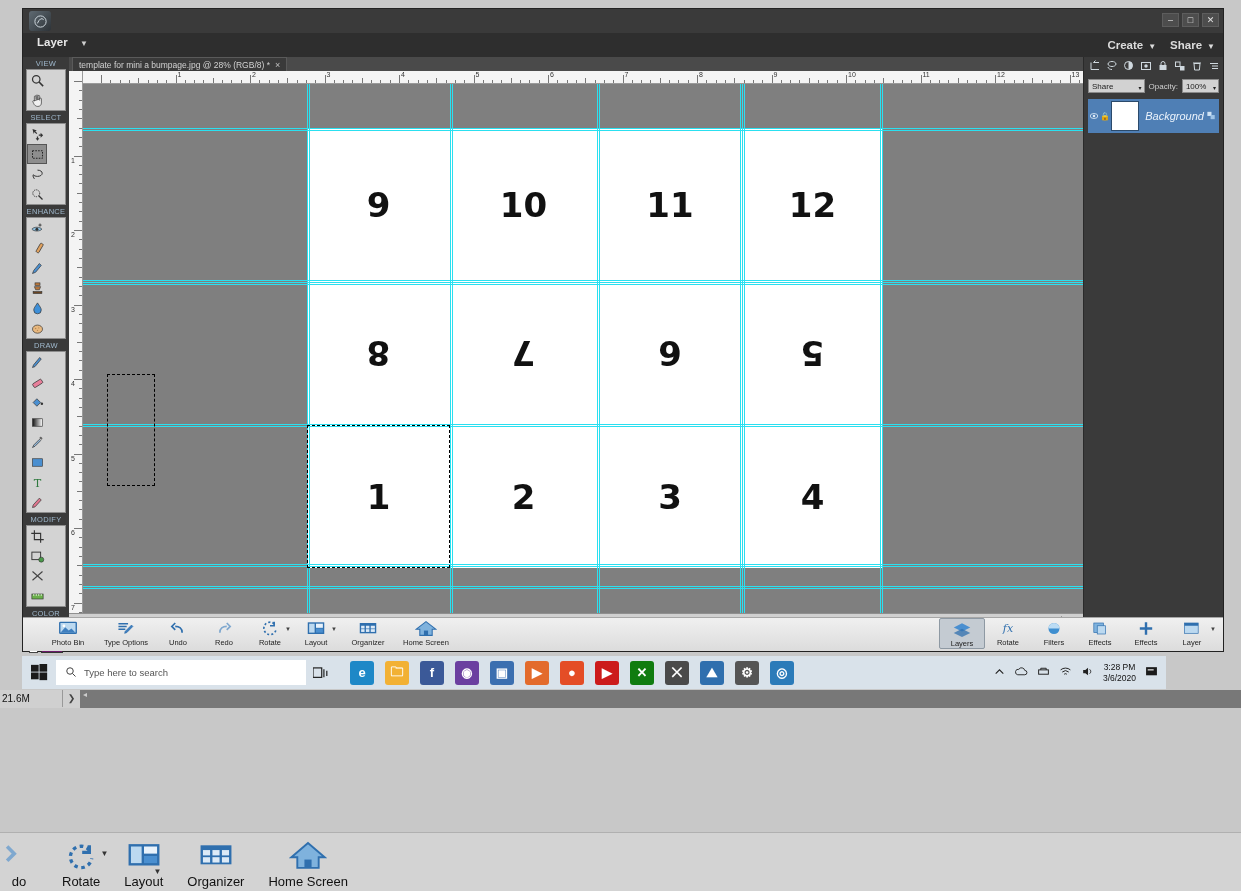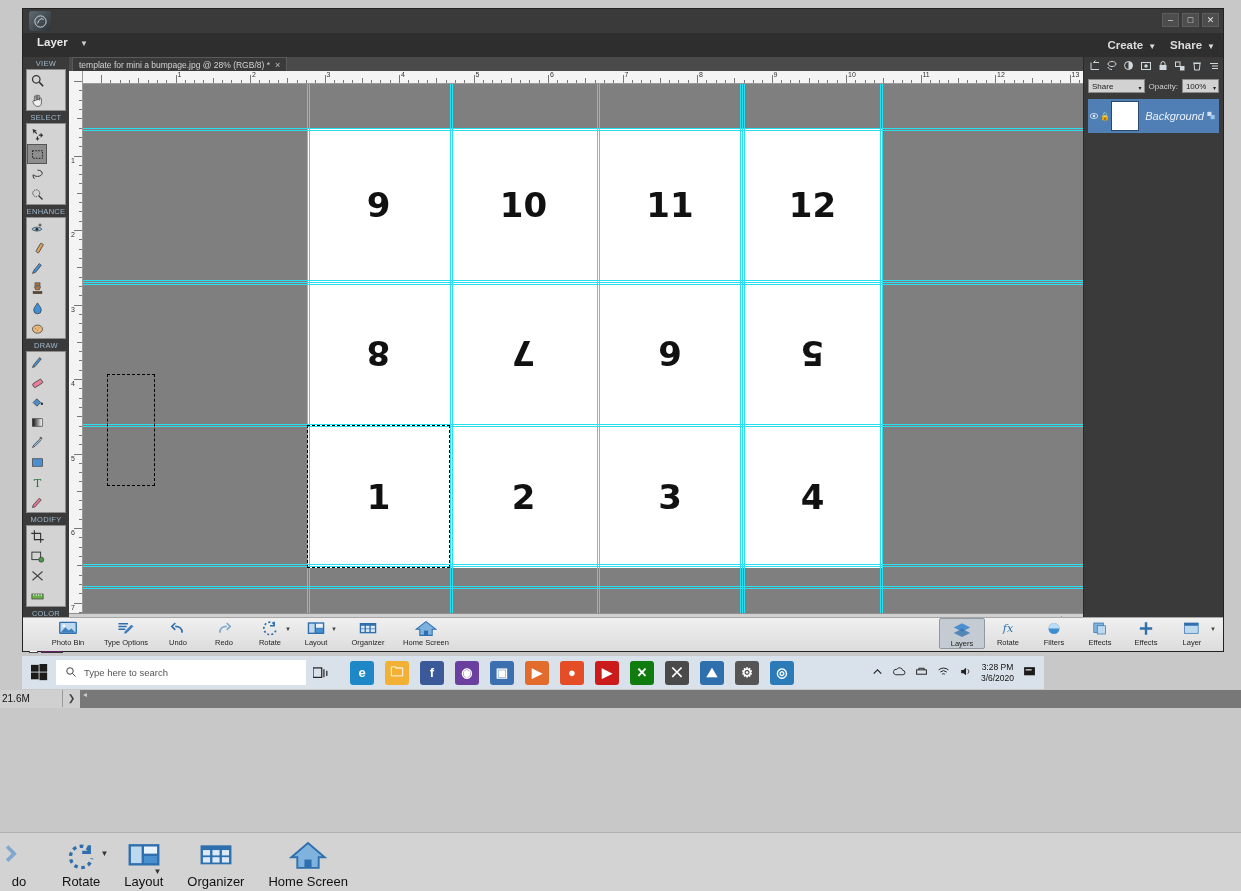--- a/index.html
+++ b/index.html
@@ -129,21 +129,21 @@
             padding-top: 1px; position: relative; }
   .abitem svg { width: 22px; height: 19px; }
   .abitem .t { font-size: 7.5px; color: #1d1d1d; white-space: nowrap; }
   .abitem.wide { width: 58px; }
   .abitem .car { position: absolute; right: 2px; top: 8px; font-size: 6px; color: #444; }
   .ableft { display: flex; margin-left: 16px; }
   .abright { display: flex; margin-left: auto; margin-right: 8px; }
   .abitem.sel { background: #c4cbd2; border: 1px solid #8e99a3; border-radius: 2px; }
 
   
-  .taskbar { position: absolute; left: 22px; top: 656px; width: 1022px; height: 33px;
+  .taskbar { position: absolute; left: 22px; top: 656px; width: 1144px; height: 33px;
              background: #d9e2ea; display: flex; align-items: center; }
   .startbtn { width: 34px; display: flex; justify-content: center; }
   .searchbox { width: 250px; height: 25px; background: #fff; display: flex;
                align-items: center; gap: 7px; padding-left: 9px; font-size: 9.5px;
                color: #555; }
   .tviews { width: 30px; display: flex; justify-content: center; }
   .tbicons { display: flex; gap: 11px; margin-left: 14px; align-items: center; }
   .tbicon { width: 24px; height: 24px; border-radius: 3px; display: flex;
             align-items: center; justify-content: center; font-size: 13px;
             color: #fff; font-weight: bold; }

